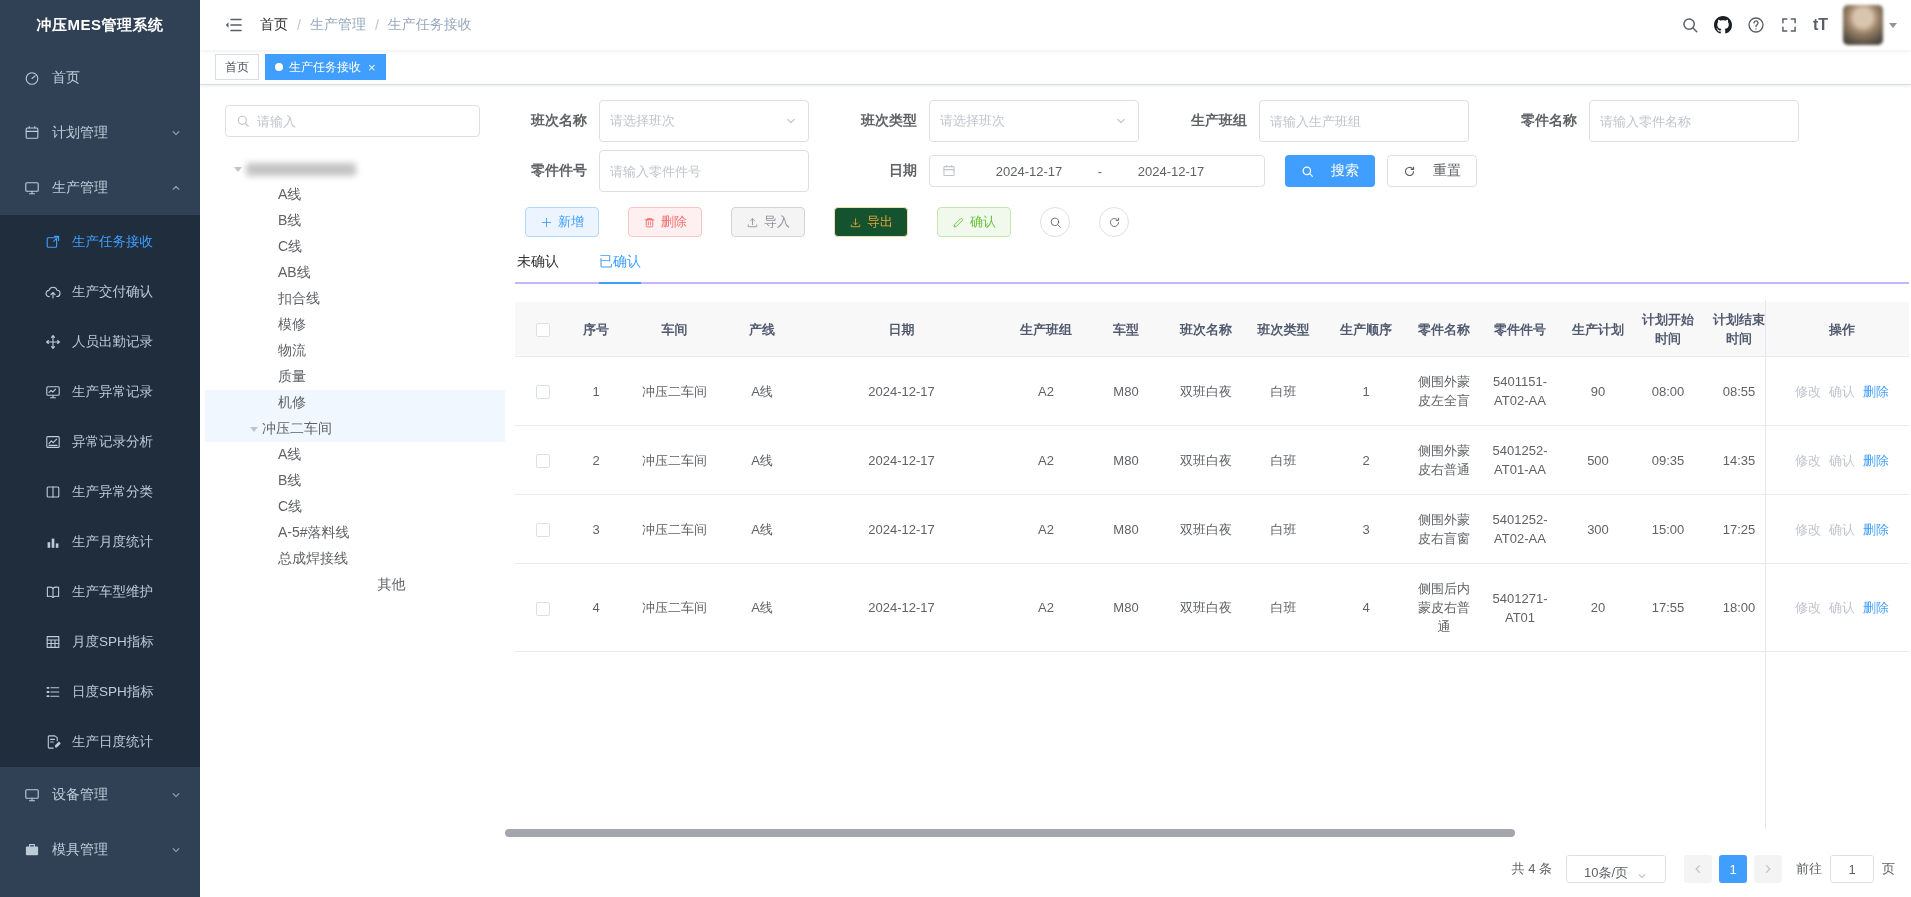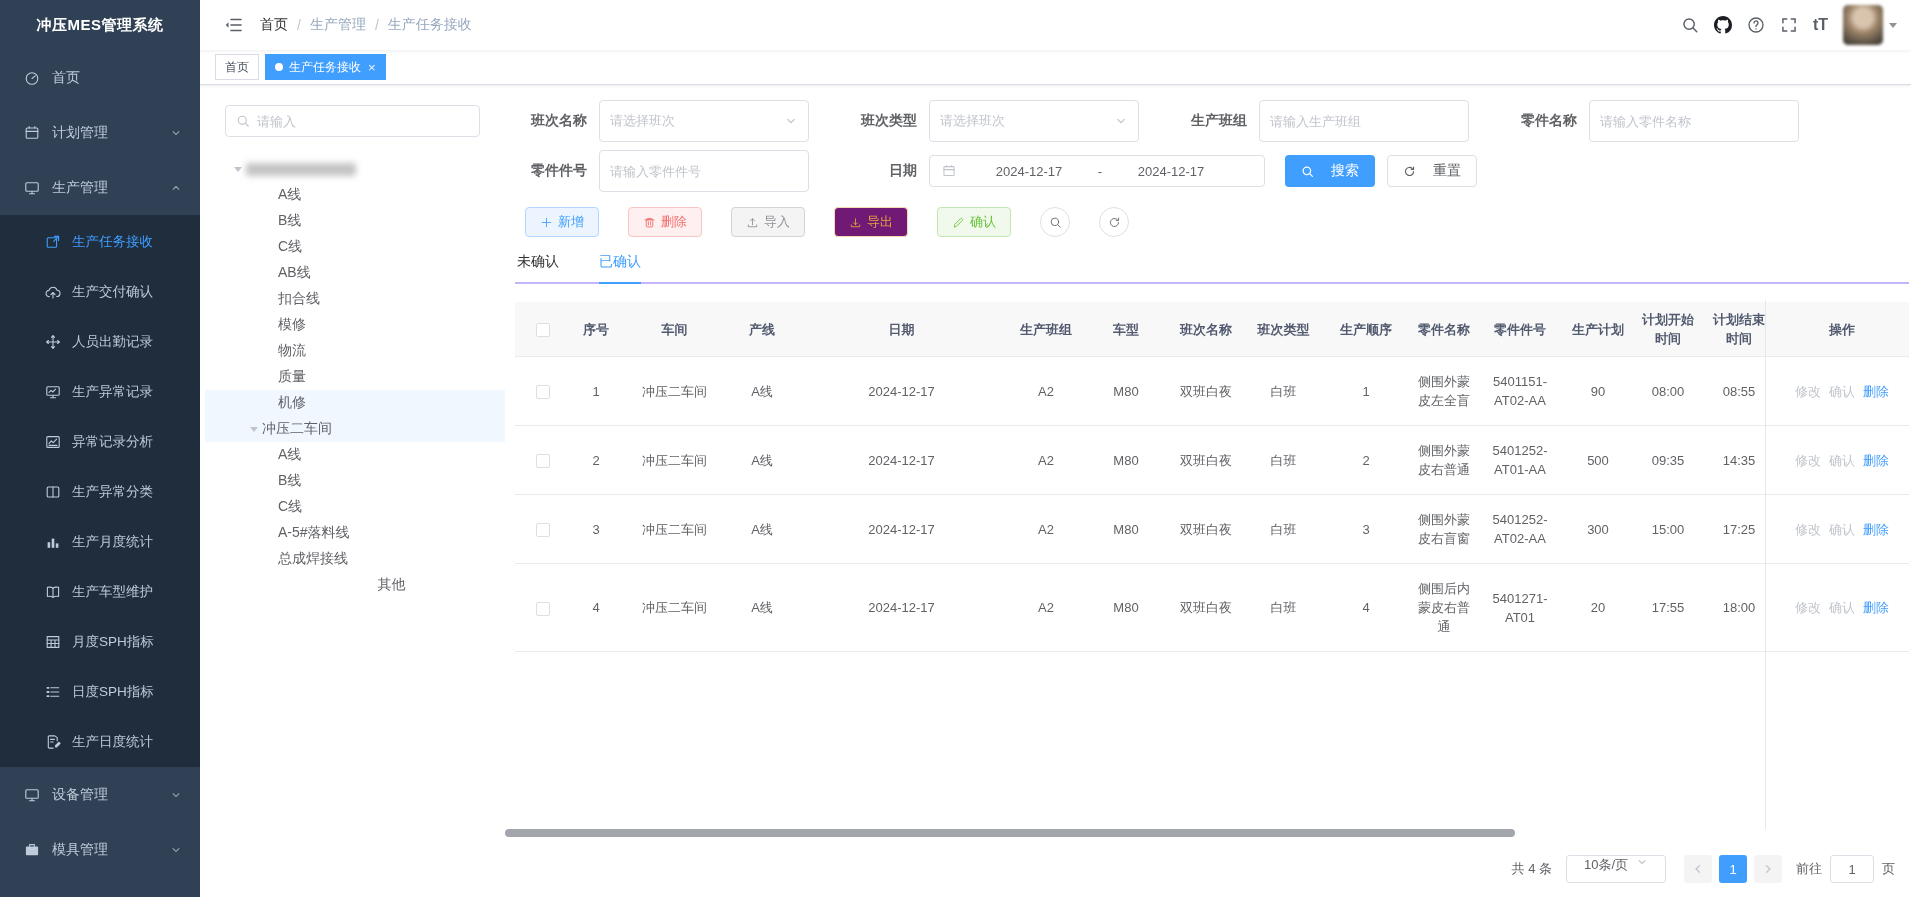--- a/index.html
+++ b/index.html
@@ -91,21 +91,21 @@
   .btn-reset { background:#fff; border-color:#dcdfe6; color:#606266; margin-left:12px; }
 
   
   .toolbar { margin-top:20px; display:flex; align-items:center; gap:29px; padding-left:10px; height:30px; }
   .tbtn { height:30px; padding:0 14px; border-radius:4px; font-size:13px; display:inline-flex;
     align-items:center; gap:5px; border:1px solid; cursor:pointer; font-family:inherit; }
   .tbtn .ic { width:13px; height:13px; } .tbtn .ic svg { width:13px; height:13px; display:block; }
   .tbtn.primary { color:#409eff; background:#ecf5ff; border-color:#b3d8ff; }
   .tbtn.danger  { color:#f56c6c; background:#fef0f0; border-color:#fbc4c4; }
   .tbtn.info    { color:#909399; background:#f4f4f5; border-color:#d3d4d6; }
-  .tbtn.warning { color:#e6a23c; background:#701a75; border-color:#f5dab1; }
+  .tbtn.warning { color:#e6a23c; background:#14532d; border-color:#f5dab1; }
   .tbtn.success { color:#67c23a; background:#f0f9eb; border-color:#c2e7b0; }
   .circle-btn { width:30px; height:30px; border-radius:50%; border:1px solid #dcdfe6; background:#fff;
     display:inline-flex; align-items:center; justify-content:center; color:#606266; cursor:pointer; }
   .circle-btn .ic { width:13px; height:13px; } .circle-btn .ic svg { width:13px; height:13px; display:block; }
 
   
   .view-tabs { margin-top:17px; display:flex; border-bottom:2px solid #c4b5fd; padding-left:2px; }
   .vtab { font-size:14px; color:#303133; padding-bottom:13px; margin-right:40px; cursor:pointer; line-height:15px; }
   .vtab.active { color:#409eff; border-bottom:2px solid #409eff; margin-bottom:-2px; }
 
@@ -121,21 +121,21 @@
   .op-link.disabled { color:#c0c4cc; }
 
   
   .fixed-line { position:absolute; left:1565px; top:215px; width:1px; height:529px; background:#e4e7ed; z-index:3; pointer-events:none; }
   .hscroll { position:absolute; left:305px; top:744px; width:1010px; height:8px; border-radius:4px; background:#a3a6ad; cursor:pointer; }
 
   
   .pager { position:absolute; right:16px; top:770px; display:flex; align-items:center; font-size:13px; color:#606266; }
   .pager .total { margin-right:14px; }
   .page-size { width:100px; height:28px; border:1px solid #dcdfe6; border-radius:3px; display:flex;
-    align-items:flex-start; justify-content:center; gap:8px; color:#606266; font-size:13px; cursor:pointer; margin-right:18px; }
+    align-items:flex-end; justify-content:center; gap:8px; color:#606266; font-size:13px; cursor:pointer; margin-right:18px; }
   .page-size .sel-caret { width:12px; height:12px; color:#c0c4cc; }
   .page-size .sel-caret svg { width:12px; height:12px; display:block; }
   .pg-btn { width:28px; height:28px; border-radius:3px; background:#f4f4f5; color:#c0c4cc; display:inline-flex;
     align-items:center; justify-content:center; margin-right:7px; cursor:pointer; }
   .pg-btn svg { width:12px; height:12px; display:block; }
   .pg-num { width:28px; height:28px; border-radius:3px; background:#409eff; color:#fff; display:inline-flex;
     align-items:center; justify-content:center; margin-right:7px; font-size:13px; cursor:pointer; }
   .goto { margin-left:14px; display:flex; align-items:center; gap:8px; }
   .goto input { width:44px; height:28px; border:1px solid #dcdfe6; border-radius:3px; text-align:center;
     font-size:13px; color:#606266; outline:none; font-family:inherit; }

